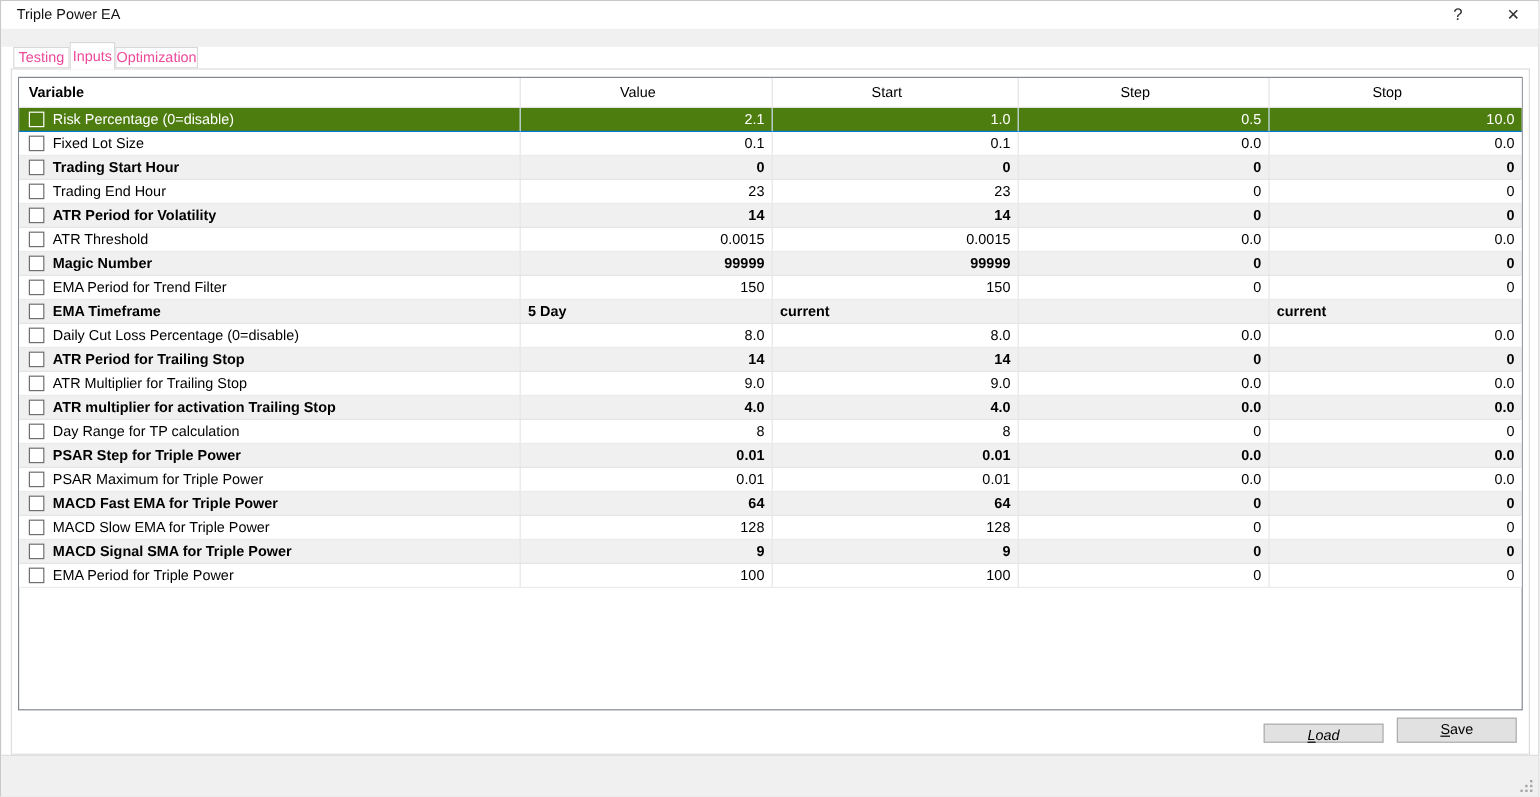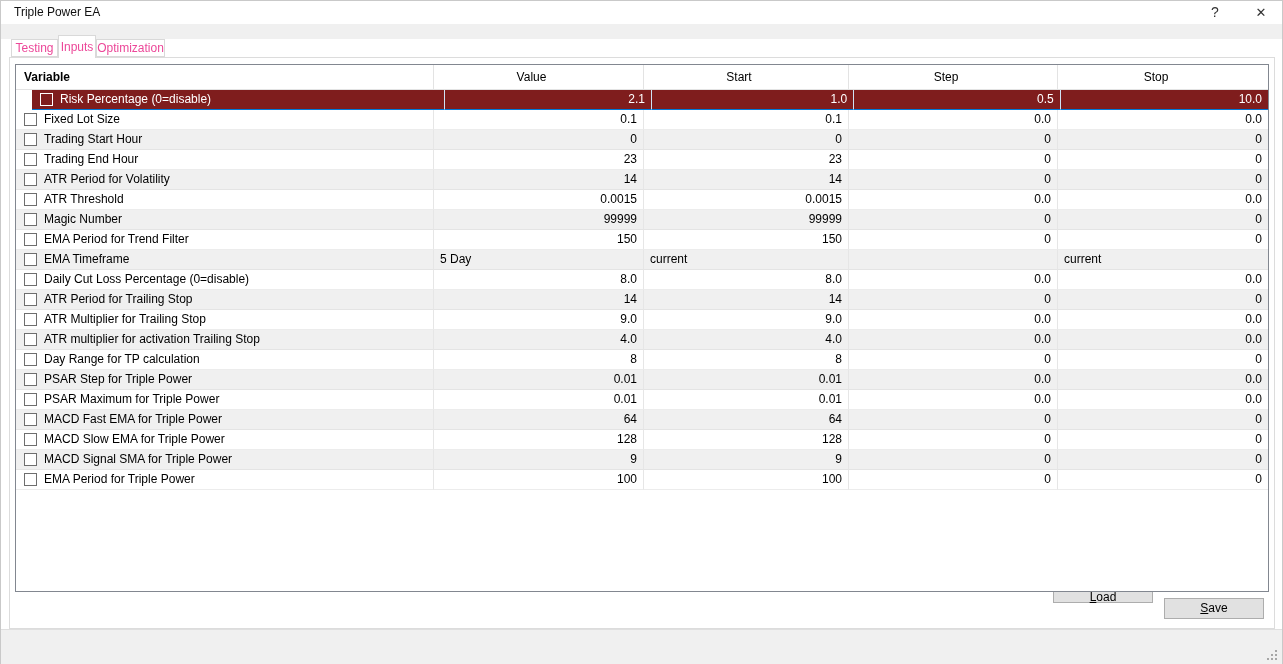--- a/index.html
+++ b/index.html
@@ -30,34 +30,34 @@
   .hcell:last-child { border-right:none; }
   .hcell.left { text-align:left; padding-left:8px;font-weight:bold; }
   .hcell.right { text-align:center; padding-right:14px; }
   .c0 { width:418px; } .c1 { width:210px; } .c2 { width:205px; } .c3 { width:209px; } .c4 { width:210px; }
 
   .rows { }
   .row { display:flex; height:20px; background:#fff; }
   .row.alt { background:#f0f0f0; }
   .row .cell { height:20px; line-height:19px; border-right:1px solid #e6e6e6; border-bottom:1px solid #ececec; overflow:hidden; white-space:nowrap; }
   .row .cell:last-child { border-right:none; }
-  .row.alt .cell { border-bottom:1px solid #e4e4e4; }
-  .row.selected { background:#7f1d1d; color:#fff;margin-left:16px; }
+  .row.alt .cell { border-bottom:1px solid #e4e4e4;font-weight:bold; }
+  .row.selected { background:#4d7c0f; color:#fff; }
   .row.selected .cell { border-bottom-color:#0078d7; border-right-color:#cfe3f5; }
   .cell.num { text-align:right; padding-right:6px; }
   .cell.num.leftalign { text-align:left; padding-left:6px; padding-right:0; }
   .cell.varcell { display:flex; align-items:center; }
   .cb { display:inline-block; width:13px; height:13px; margin-left:8px; border:1px solid #6e6e6e; background:#fff; flex:0 0 auto; }
   .row.selected .cb { border-color:#fff; background:transparent; }
   .var-label { margin-left:7px; }
 
   
   .btn { position:absolute; background:#e1e1e1; border:1px solid #adadad; text-align:center; color:#000; cursor:default; }
   .btn u { text-decoration:underline; }
-  #btn-load { left:1052px; top:586px; width:100px; height:16px; line-height:19px; }
+  #btn-load { left:1052px; top:602px; width:100px; height:16px; line-height:19px;font-style:italic; }
   #btn-save { left:1163px; top:597px; width:100px; height:21px; line-height:19px; }
 
   
   .footer { position:absolute; left:0; top:628px; width:100%; height:36px; background:#f0f0f0; border-top:1px solid #dfdfdf; }
 
   .grip { position:absolute; right:5px; bottom:5px; width:2px; height:2px; background:#a6a6a6;
           box-shadow: 0 -8px 0 #a6a6a6, -4px -4px 0 #a6a6a6, 0 -4px 0 #a6a6a6, -8px 0 0 #a6a6a6, -4px 0 0 #a6a6a6; }
 </style>
 </head>
 <body>

